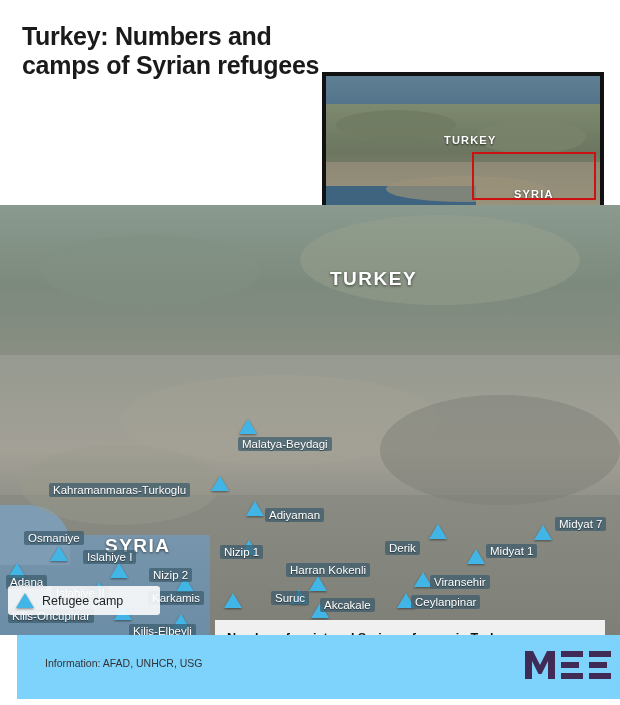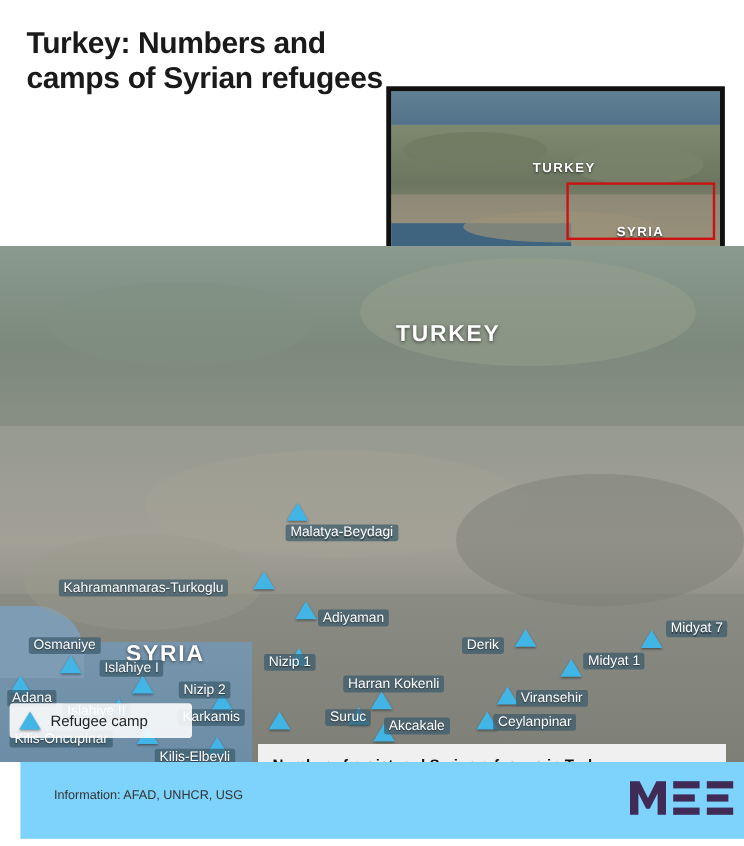--- a/index.html
+++ b/index.html
@@ -162,21 +162,21 @@
     <div class="country-label lbl-syria">SYRIA</div>
 
     <div id="camp-layer">
         <div class="tri" style="position: absolute; left: 239px; top: 214px;"></div>
         <div class="camp-label" style="left: 190px; top: 232px; margin-left: 48px;">Malatya-Beydagi</div>
         <div class="tri" style="position: absolute; left: 211px; top: 271px;"></div>
         <div class="camp-label" style="left: 49px; top: 278px;">Kahramanmaras-Turkoglu</div>
         <div class="tri" style="position: absolute; left: 246px; top: 296px;"></div>
         <div class="camp-label" style="left: 265px; top: 303px;">Adiyaman</div>
         <div class="tri" style="position: absolute; left: 429px; top: 319px;"></div>
-        <div class="camp-label" style="left: 385px; top: 326px; text-align: right;">Derik</div>
+        <div class="camp-label" style="left: 385px; top: 336px; text-align: right;">Derik</div>
         <div class="tri" style="position: absolute; left: 534px; top: 320px;"></div>
         <div class="camp-label" style="left: 555px; top: 312px;">Midyat 7</div>
         <div class="tri" style="position: absolute; left: 467px; top: 344px;"></div>
         <div class="camp-label" style="left: 486px; top: 339px;">Midyat 1</div>
         <div class="tri" style="position: absolute; left: 50px; top: 341px;"></div>
         <div class="camp-label" style="left: 24px; top: 326px;">Osmaniye</div>
         <div class="tri" style="position: absolute; left: 110px; top: 358px;"></div>
         <div class="camp-label" style="left: 83px; top: 345px;">Islahiye I</div>
         <div class="tri" style="position: absolute; left: 240px; top: 335px;"></div>
         <div class="camp-label" style="left: 220px; top: 340px;">Nizip 1</div>

